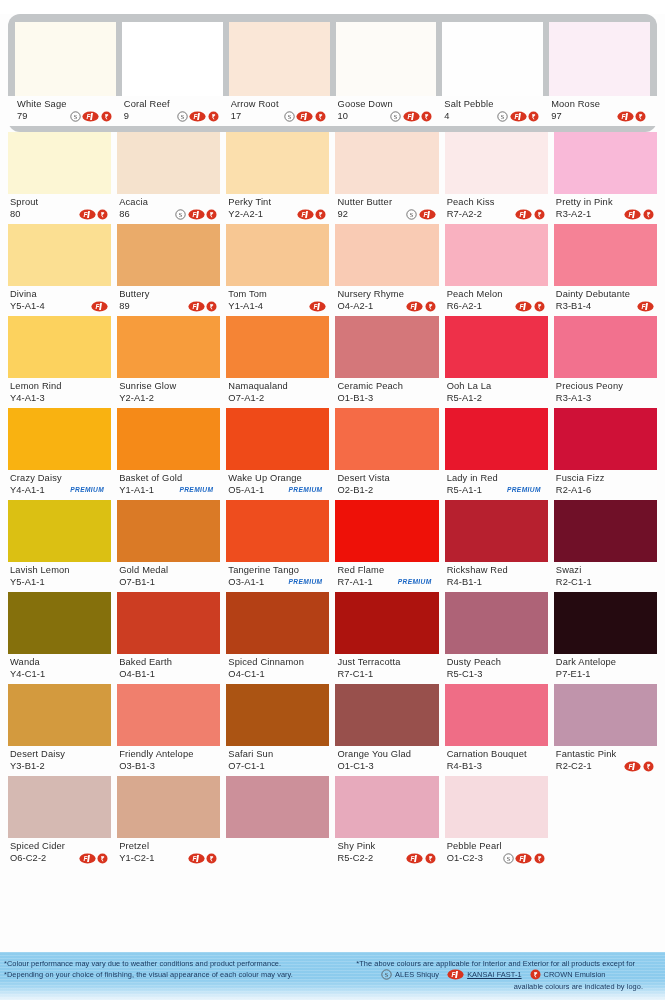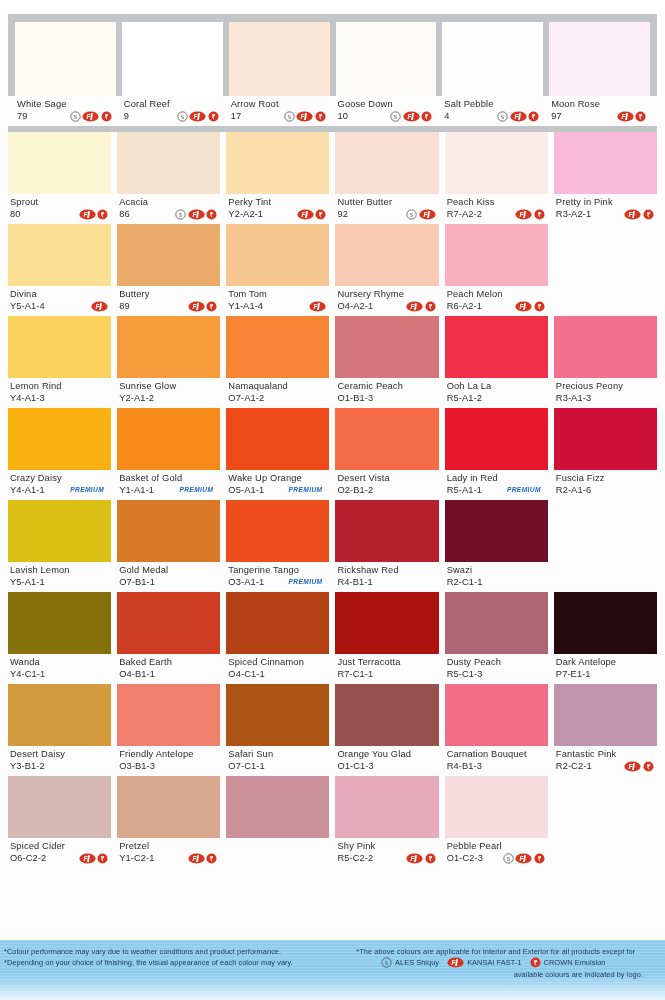--- a/index.html
+++ b/index.html
@@ -23,21 +23,21 @@
   
   .swatch-row{
     display:grid;
     grid-template-columns:repeat(6,1fr);
     column-gap:6px;
     position:relative;
   }
   .row-framed{
     background:#c3c6c8;
     padding:8px 7px 6px 7px;
-    border-radius:1px;
+    border-radius:12px;
     margin-bottom:0;
   }
   .cell{position:relative;}
   .chip{
     width:100%;
     box-sizing:border-box;
     display:block;
   }
   .labels{
     padding:3px 1px 4px 2px;
@@ -77,21 +77,21 @@
     letter-spacing:.4px;
     padding-right:4px;
   }
   
   .bdg{display:inline-block;line-height:0;}
   .bdg svg{display:block;}
   
   .footer{
     position:absolute;
     left:0;right:0;bottom:0;
-    height:60px;
+    height:48px;
     background:linear-gradient(180deg,#8fcdee 0%,#8ccbed 55%,#a5d7f2 72%,#cfe9f8 88%,#eaf5fc 100%);
     display:flex;
     box-sizing:border-box;
   }
   .footer:before{
     content:"";
     position:absolute;inset:0;
     background:repeating-linear-gradient(180deg,rgba(255,255,255,.16) 0 1px,rgba(255,255,255,0) 1px 3px);
     pointer-events:none;
   }
@@ -562,20 +562,38 @@
                 <span class="bdg">
                   <svg width="11" height="11" viewBox="0 0 22 22">
                     <circle cx="11" cy="11" r="10" fill="#d8341f"></circle>
                     <text x="11" y="15.8" text-anchor="middle" font-family="Liberation Serif, serif" font-weight="bold" font-size="13" fill="#ffffff">₹</text>
                   </svg>
                 </span>
               </div>
             </div>
           </div>
         </div>
+        <div class="cell">
+          <div class="chip" style="height: 62px; background: rgb(245, 130, 150);"></div>
+          <div class="labels">
+            <div class="cname">Dainty Debutante</div>
+            <div class="crow2">
+              <div class="ccode">R3-B1-4</div>
+              <div class="badges">
+                <span class="bdg">
+                  <svg width="17" height="11" viewBox="0 0 34 22">
+                    <ellipse cx="17" cy="11" rx="16.2" ry="10.2" fill="#d8341f"></ellipse>
+                    <text x="13" y="15.6" text-anchor="middle" font-family="Liberation Sans, sans-serif" font-weight="bold" font-style="italic" font-size="13" fill="#ffffff">F</text>
+                    <rect x="19" y="4.2" width="3.6" height="13.6" fill="#ffffff" transform="skewX(-9)"></rect>
+                  </svg>
+                </span>
+              </div>
+            </div>
+          </div>
+        </div>
       </div>
       <div class="swatch-row">
         <div class="cell">
           <div class="chip" style="height: 62px; background: rgb(252, 210, 94);"></div>
           <div class="labels">
             <div class="cname">Lemon Rind</div>
             <div class="crow2">
               <div class="ccode">Y4-A1-3</div>
               <div class="badges"></div>
             </div>
@@ -722,20 +740,32 @@
               <div class="badges"></div>
             </div>
           </div>
         </div>
         <div class="cell">
           <div class="chip" style="height: 62px; background: rgb(238, 77, 30);"></div>
           <div class="labels">
             <div class="cname">Tangerine Tango</div>
             <div class="crow2">
               <div class="ccode">O3-A1-1</div>
+              <div class="badges">
+                <span class="premium">PREMIUM</span>
+              </div>
+            </div>
+          </div>
+        </div>
+        <div class="cell">
+          <div class="chip" style="height: 62px; background: rgb(238, 17, 8);"></div>
+          <div class="labels">
+            <div class="cname">Red Flame</div>
+            <div class="crow2">
+              <div class="ccode">R7-A1-1</div>
               <div class="badges">
                 <span class="premium">PREMIUM</span>
               </div>
             </div>
           </div>
         </div>
         <div class="cell">
           <div class="chip" style="height: 62px; background: rgb(183, 32, 47);"></div>
           <div class="labels">
             <div class="cname">Rickshaw Red</div>
@@ -1017,21 +1047,21 @@
             </svg>
           </span>
           <span style="margin-right: 5px;">ALES Shiquy</span>
           <span class="bdg">
             <svg width="17" height="11" viewBox="0 0 34 22">
               <ellipse cx="17" cy="11" rx="16.2" ry="10.2" fill="#d8341f"></ellipse>
               <text x="13" y="15.6" text-anchor="middle" font-family="Liberation Sans, sans-serif" font-weight="bold" font-style="italic" font-size="13" fill="#ffffff">F</text>
               <rect x="19" y="4.2" width="3.6" height="13.6" fill="#ffffff" transform="skewX(-9)"></rect>
             </svg>
           </span>
-          <span style="margin-right: 5px;">KANSAI FAST-1</span>
+          <span style="margin-right: 5px; text-decoration: underline;">KANSAI FAST-1</span>
           <span class="bdg">
             <svg width="11" height="11" viewBox="0 0 22 22">
               <circle cx="11" cy="11" r="10" fill="#d8341f"></circle>
               <text x="11" y="15.8" text-anchor="middle" font-family="Liberation Serif, serif" font-weight="bold" font-size="13" fill="#ffffff">₹</text>
             </svg>
           </span>
           <span style="margin-right: 5px;">CROWN Emulsion</span>
         </div>
       <div class="fline-r right">available colours are indicated by logo.</div>
     </div>

